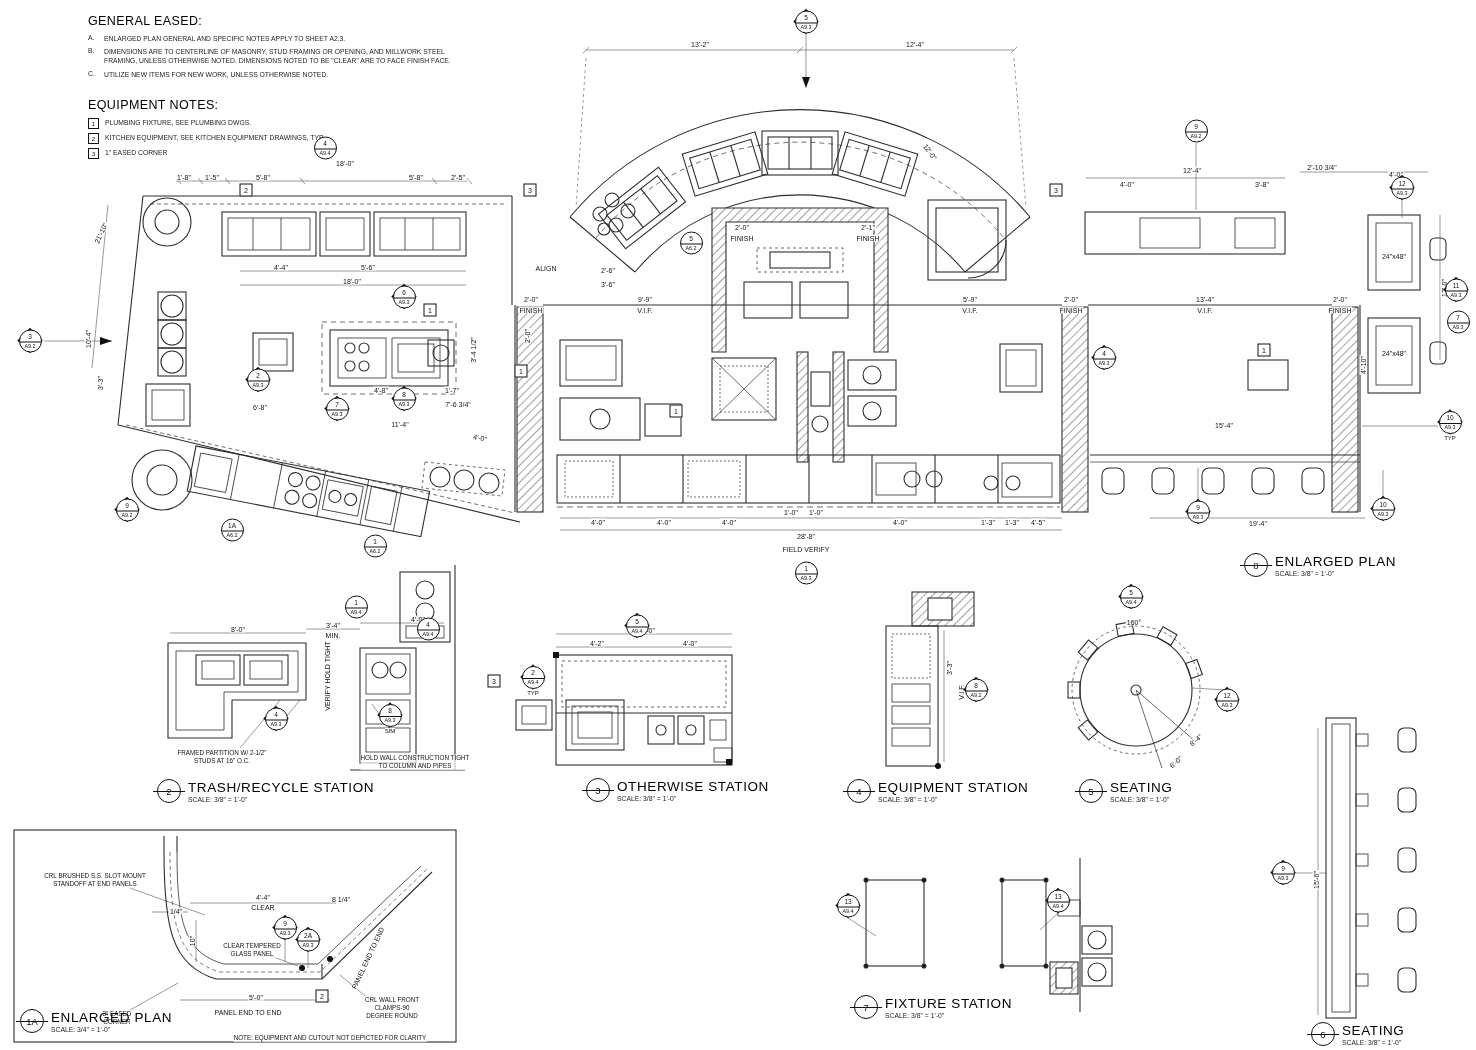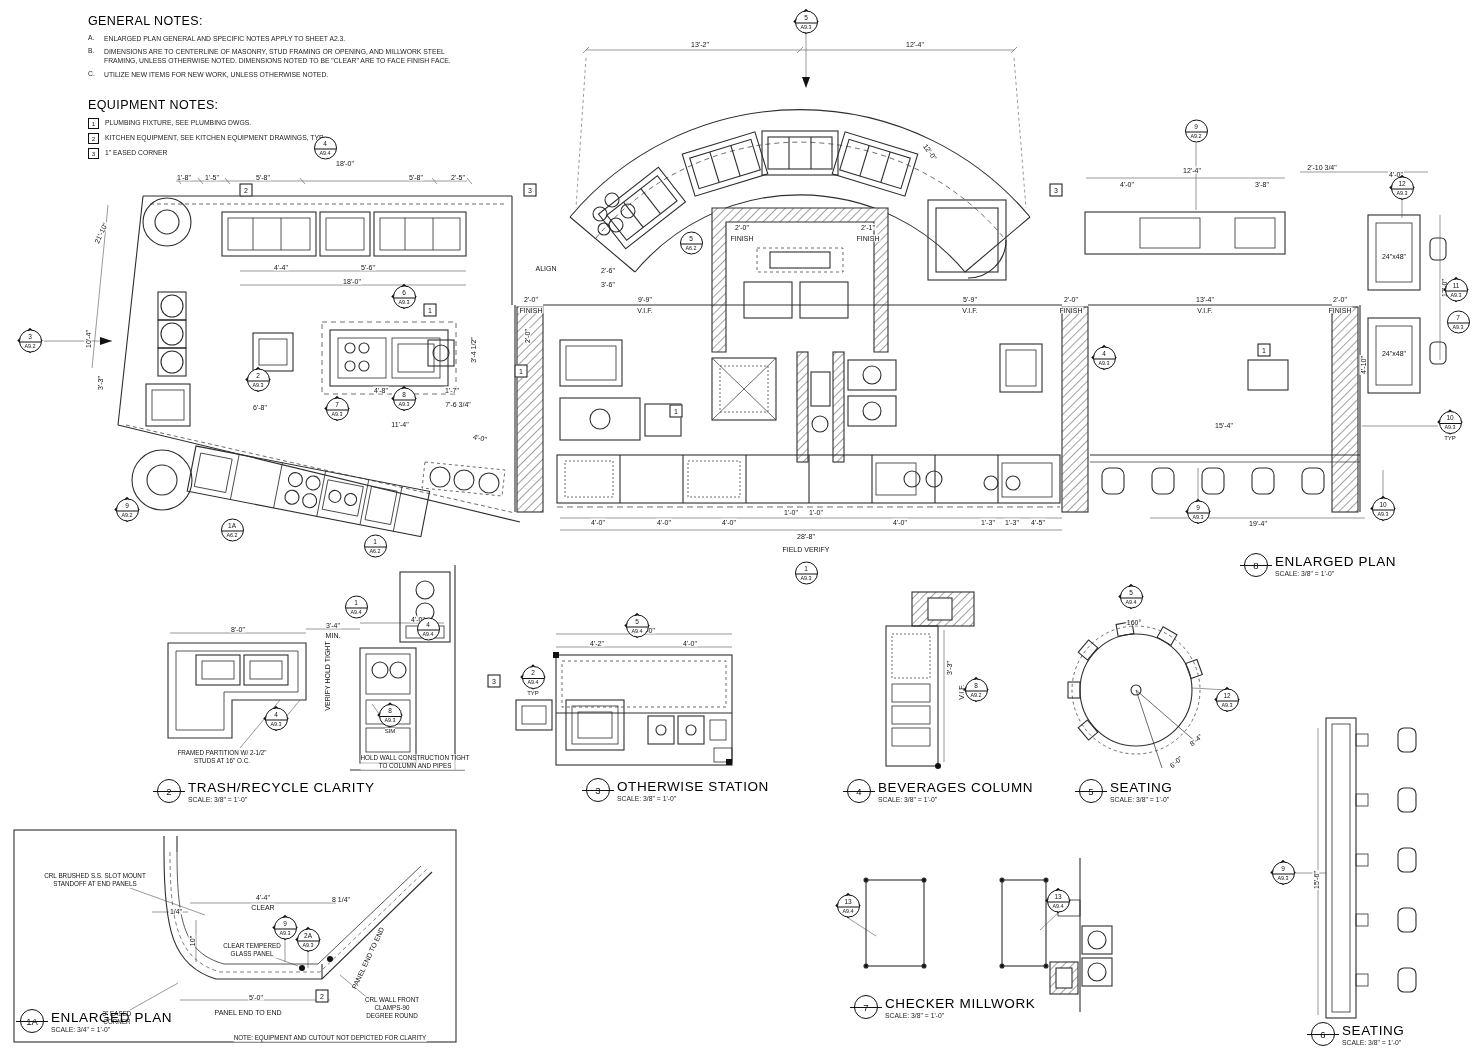--- a/index.html
+++ b/index.html
@@ -383,21 +383,21 @@
       <path d="M177 852 C177 924 185 953 224 964 L318 964 L421 866" stroke-width="0.8"></path>
       <path d="M170 852 C170 926 179 960 220 972 L320 972 L427 869" stroke-width="0.6" stroke-dasharray="4 3"></path>
       <path d="M164 852 L164 836 M177 852 L177 836"></path>
       <line x1="322" y1="979" x2="322" y2="964"></line>
       <circle cx="302" cy="968" r="3" fill="#111" stroke="none"></circle>
       <circle cx="330" cy="959" r="3" fill="#111" stroke="none"></circle>
     </g>
   </svg>
 
   <div class="notes" style="left:88px;top:14px;">
-    <div class="notes-title">GENERAL NOTES:</div>
+    <div class="notes-title">GENERAL EASED:</div>
     <div class="note-row">
       <span class="note-key">A.</span>
       <span class="note-text">ENLARGED PLAN GENERAL AND SPECIFIC NOTES APPLY TO SHEET A2.3.</span>
     </div>
     <div class="note-row">
       <span class="note-key">B.</span>
       <span class="note-text">DIMENSIONS ARE TO CENTERLINE OF MASONRY, STUD FRAMING OR OPENING, AND MILLWORK STEEL FRAMING, UNLESS OTHERWISE NOTED.  DIMENSIONS NOTED TO BE "CLEAR" ARE TO FACE FINISH FACE.</span>
     </div>
     <div class="note-row">
       <span class="note-key">C.</span>
@@ -807,49 +807,49 @@
       <div class="title-block" style="left: 1244px; top: 565px;">
         <span class="t-bubble">8</span>
         <span class="t-txt">
           <span class="t-title">ENLARGED PLAN</span>
           <span class="t-scale">SCALE: 3/8" = 1'-0"</span>
         </span>
       </div>
       <div class="title-block" style="left: 157px; top: 791px;">
         <span class="t-bubble">2</span>
         <span class="t-txt">
-          <span class="t-title">TRASH/RECYCLE CLARITY</span>
+          <span class="t-title">TRASH/RECYCLE STATION</span>
           <span class="t-scale">SCALE: 3/8" = 1'-0"</span>
         </span>
       </div>
       <div class="title-block" style="left: 586px; top: 790px;">
         <span class="t-bubble">3</span>
         <span class="t-txt">
           <span class="t-title">OTHERWISE STATION</span>
           <span class="t-scale">SCALE: 3/8" = 1'-0"</span>
         </span>
       </div>
       <div class="title-block" style="left: 847px; top: 791px;">
         <span class="t-bubble">4</span>
         <span class="t-txt">
-          <span class="t-title">BEVERAGES COLUMN</span>
+          <span class="t-title">EQUIPMENT STATION</span>
           <span class="t-scale">SCALE: 3/8" = 1'-0"</span>
         </span>
       </div>
       <div class="title-block" style="left: 1079px; top: 791px;">
         <span class="t-bubble">5</span>
         <span class="t-txt">
           <span class="t-title">SEATING</span>
           <span class="t-scale">SCALE: 3/8" = 1'-0"</span>
         </span>
       </div>
       <div class="title-block" style="left: 854px; top: 1007px;">
         <span class="t-bubble">7</span>
         <span class="t-txt">
-          <span class="t-title">CHECKER MILLWORK</span>
+          <span class="t-title">FIXTURE STATION</span>
           <span class="t-scale">SCALE: 3/8" = 1'-0"</span>
         </span>
       </div>
       <div class="title-block" style="left: 1311px; top: 1034px;">
         <span class="t-bubble">6</span>
         <span class="t-txt">
           <span class="t-title">SEATING</span>
           <span class="t-scale">SCALE: 3/8" = 1'-0"</span>
         </span>
       </div>

